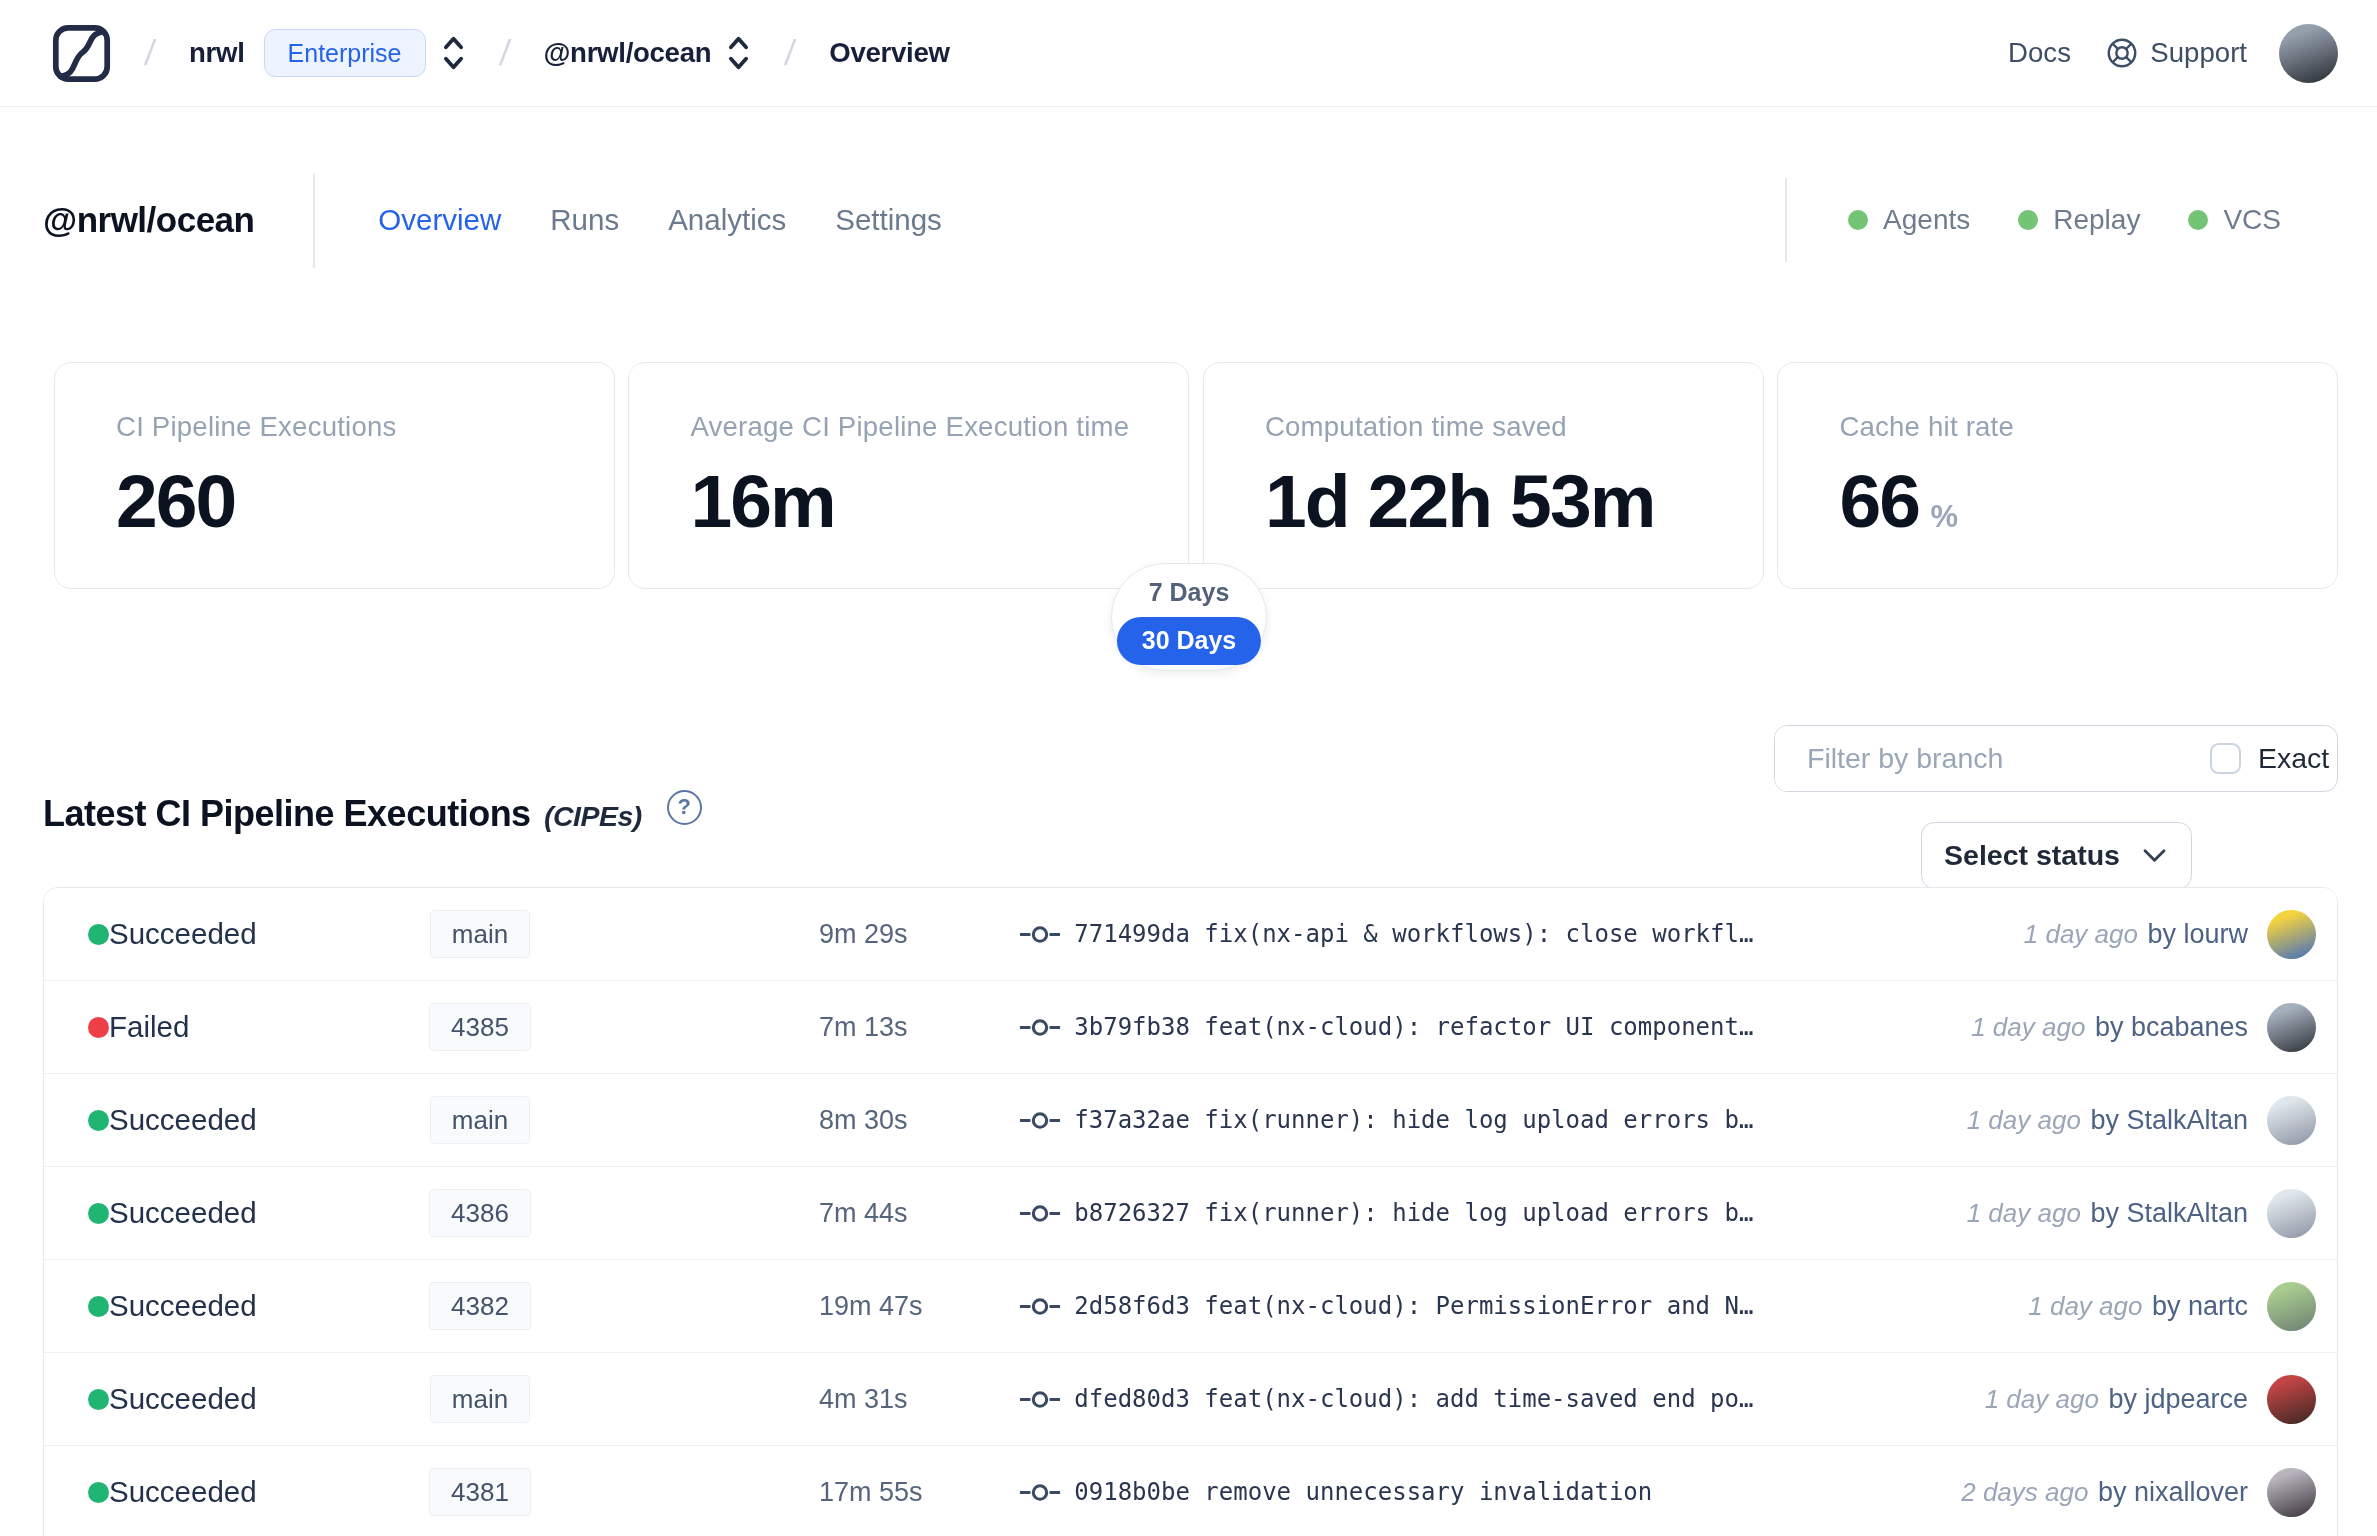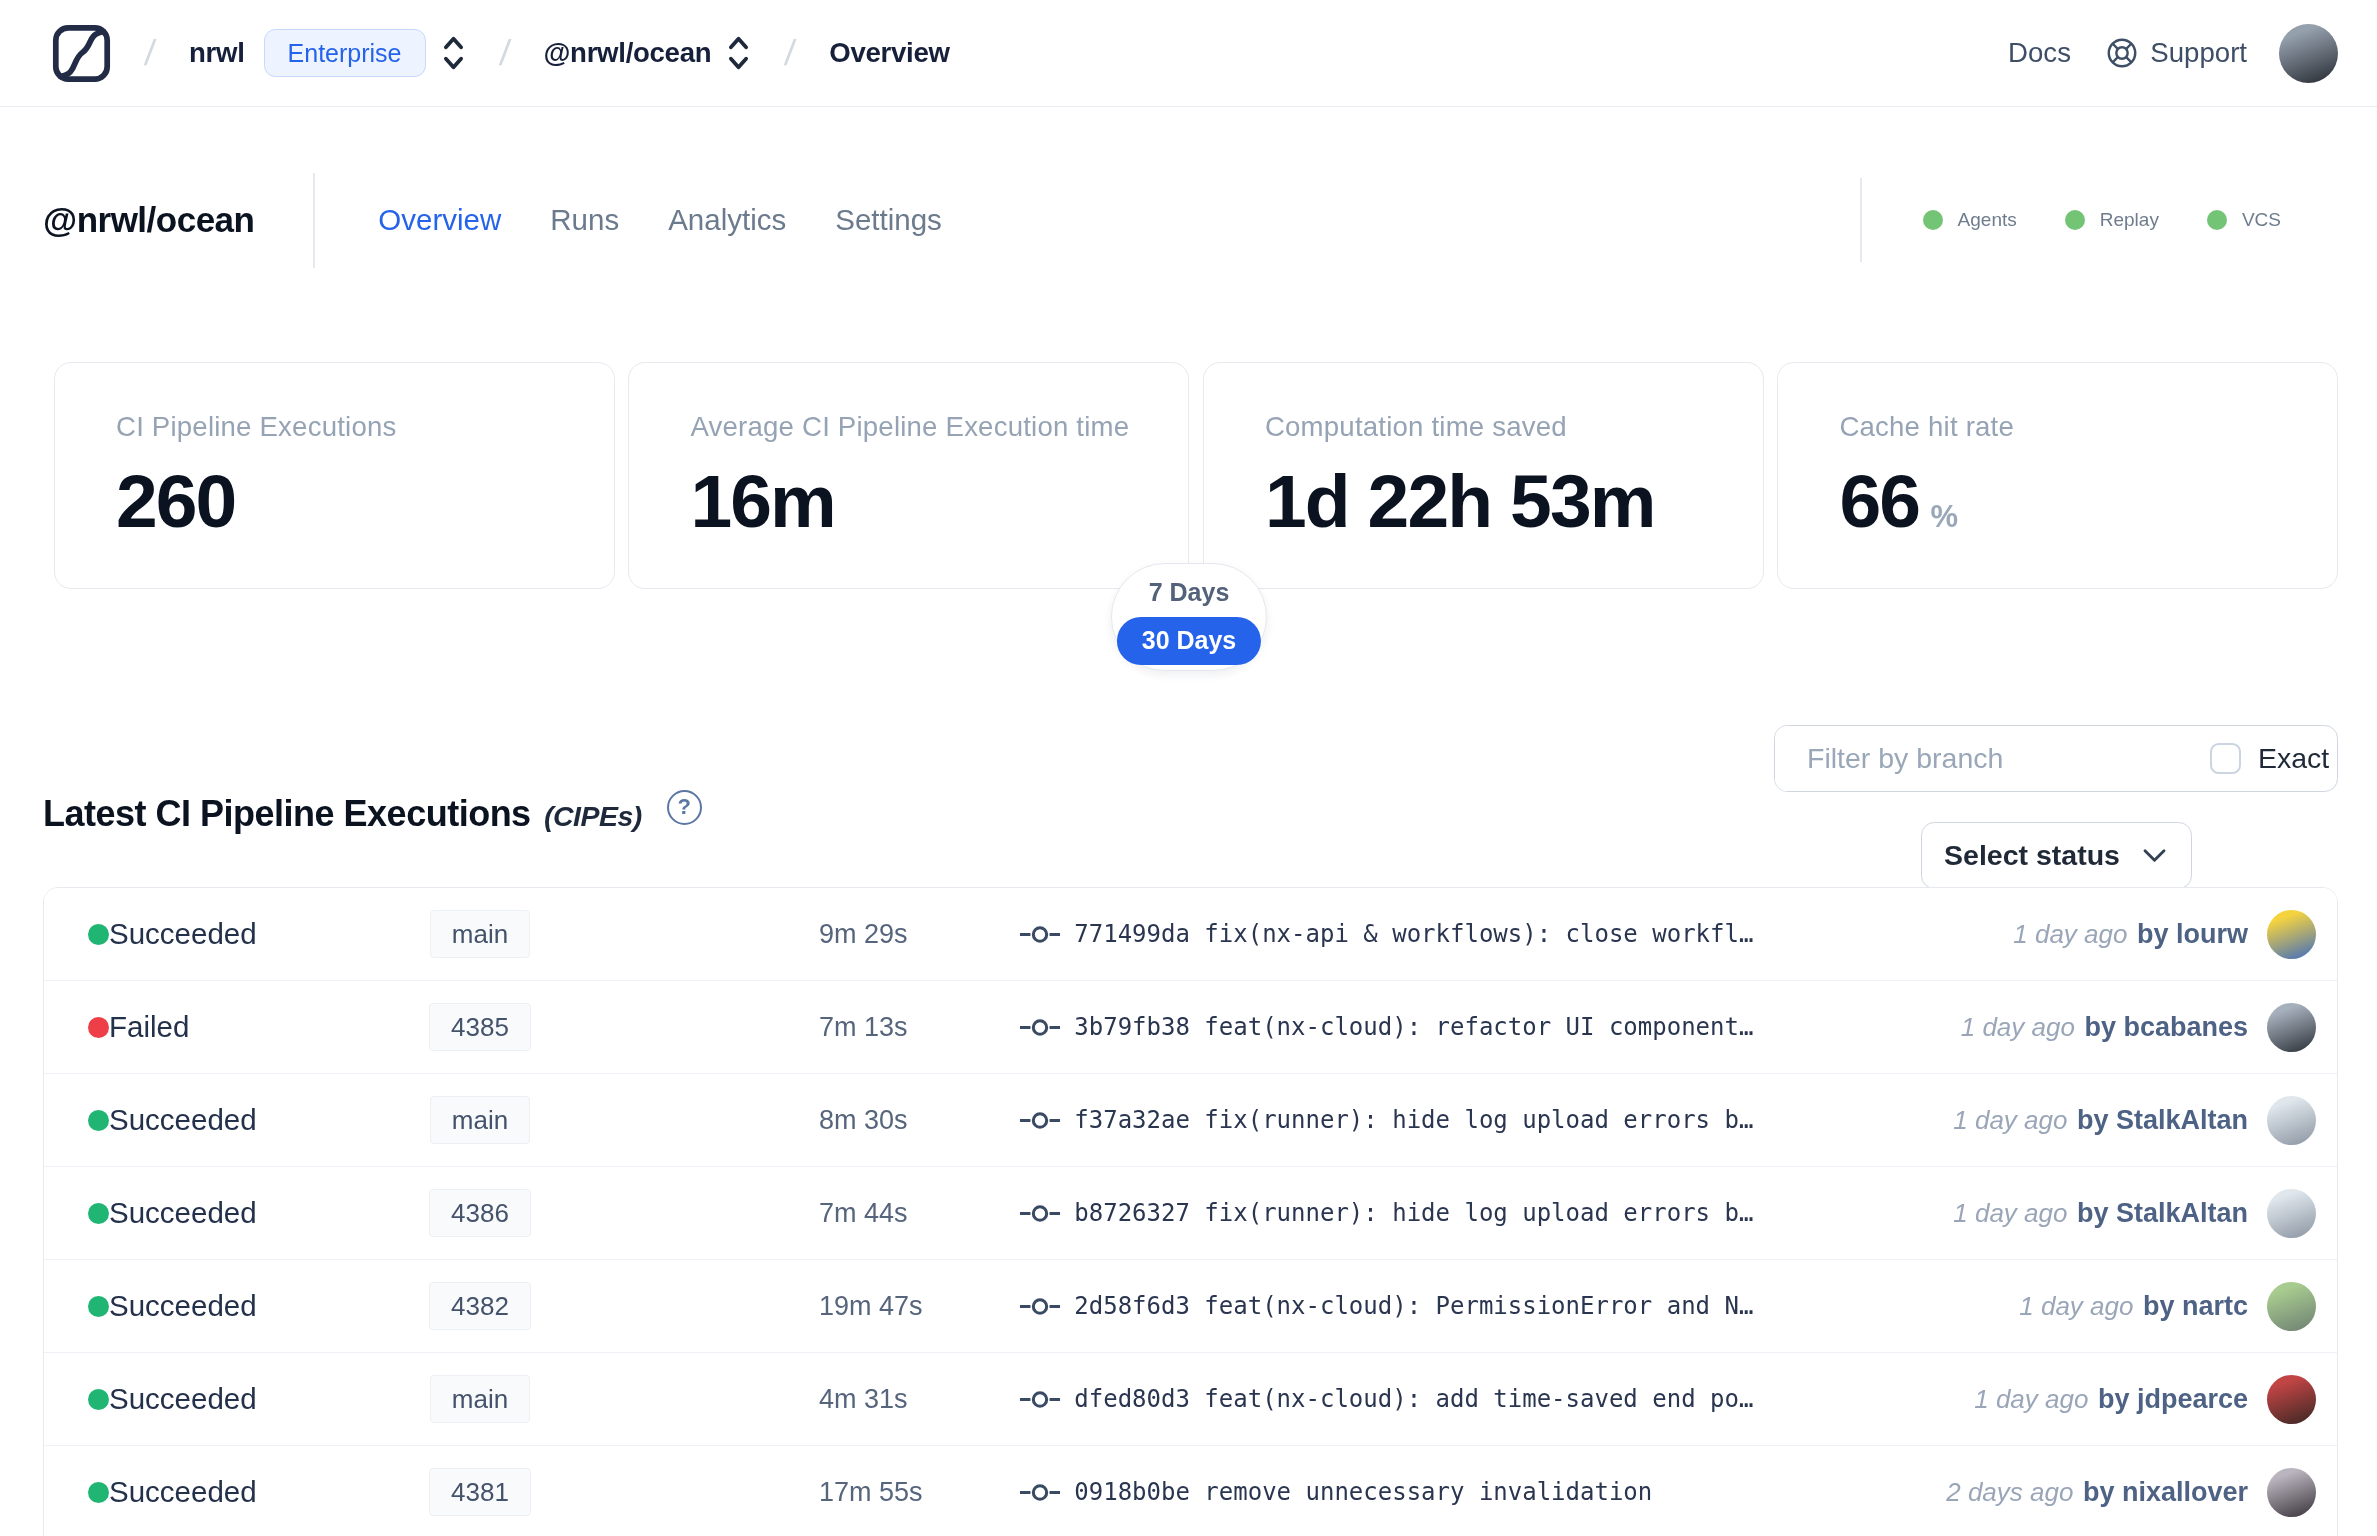--- a/index.html
+++ b/index.html
@@ -28,21 +28,21 @@
     display:flex; align-items:center; }
   .ws-title { font-size:35px; font-weight:700; color:#0b1220; letter-spacing:-0.5px; }
   .vdiv { width:1.9px; height:95px; background:#e5e9ef; margin-left:59px; }
   .tabs { display:flex; align-items:center; gap:49px; margin-left:63px; }
   .tab { font-size:29.5px; color:#6b7a8d; cursor:pointer; }
   .tab.active { color:#2563eb; font-weight:500; }
   .hdr-right { margin-left:auto; display:flex; align-items:center; }
   .services { display:flex; align-items:center; gap:48px; margin-left:61px; margin-right:57px; }
   .service { display:inline-flex; align-items:center; gap:15px; }
   .service .sdot { width:20px; height:20px; border-radius:50%; }
-  .service .slabel { font-size:19px; color:#6e7c8e; }
+  .service .slabel { font-size:28px; color:#6e7c8e; }
 
   
   .stats { position:absolute; top:362px; left:43px; right:40px; height:227px;
     display:flex; gap:2.9px; }
   .card { flex:1; background:#fff; border:1.9px solid #e6e9ee; border-radius:17px;
     padding:48px 19px 0 61px;margin-left:11px; }
   .card .clabel { font-size:27.6px; font-weight:500; color:#96a3b4; letter-spacing:0.2px; }
   .card .cvalue { margin-top:15px; font-size:75px; font-weight:700; color:#0b1220; letter-spacing:-1.9px; }
   .card .csuffix { font-size:31px; font-weight:600; color:#9aa7b8; margin-left:11.4px; letter-spacing:0; }
 
@@ -86,21 +86,21 @@
   .status { flex:0 0 276px; font-size:29.5px; font-weight:500; color:#24314b; }
   .branch-col { flex:0 0 190px; display:flex; justify-content:center; }
   .branch-badge { background:#f8fafc; border:1.9px solid #eceff4; border-radius:4px;
     padding:7.6px 21px; font-size:26px; color:#44536b; }
   .duration { flex:0 0 181px; margin-left:244px; font-size:27px; color:#56657c; }
   .commit-icon { flex:0 0 42px; margin-left:19px; display:inline-flex; }
   .commit { flex:1; margin-left:13.3px; font-family:"DejaVu Sans Mono", monospace;
     font-size:24px; color:#2a3550; white-space:nowrap; overflow:hidden; }
   .meta { display:flex; align-items:center; gap:9.5px; white-space:nowrap; }
   .ago { font-style:italic; font-size:26px; color:#9aa6b8; }
-  .author { font-size:27px; font-weight:700; color:#4d6284; }
+  .author { font-size:27px; font-weight:400; color:#4d6284; }
   .row-avatar { width:49px; height:49px; margin-left:19px; flex:0 0 auto; }
 </style>
 </head>
 <body>
 
 <div class="page">
 
   <header class="topnav">
     <div class="nav-left">
       <span class="logo">

